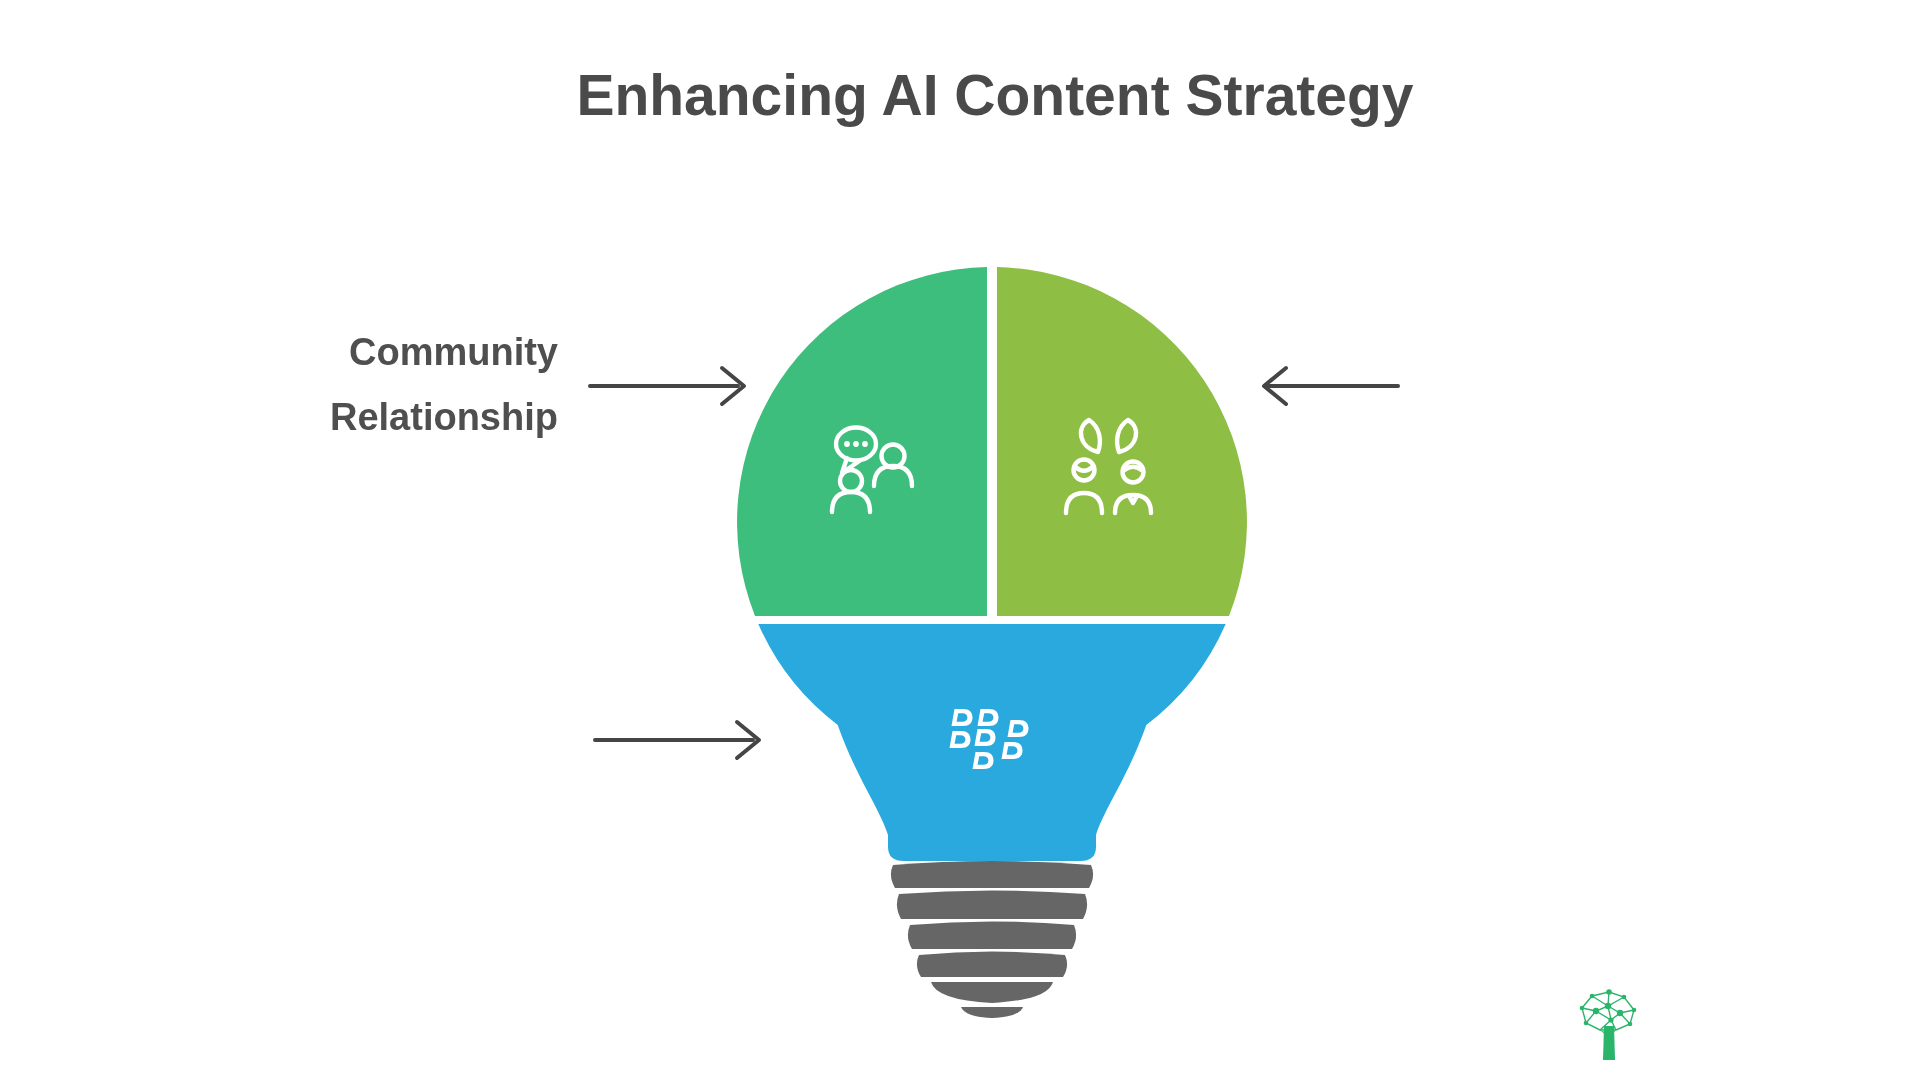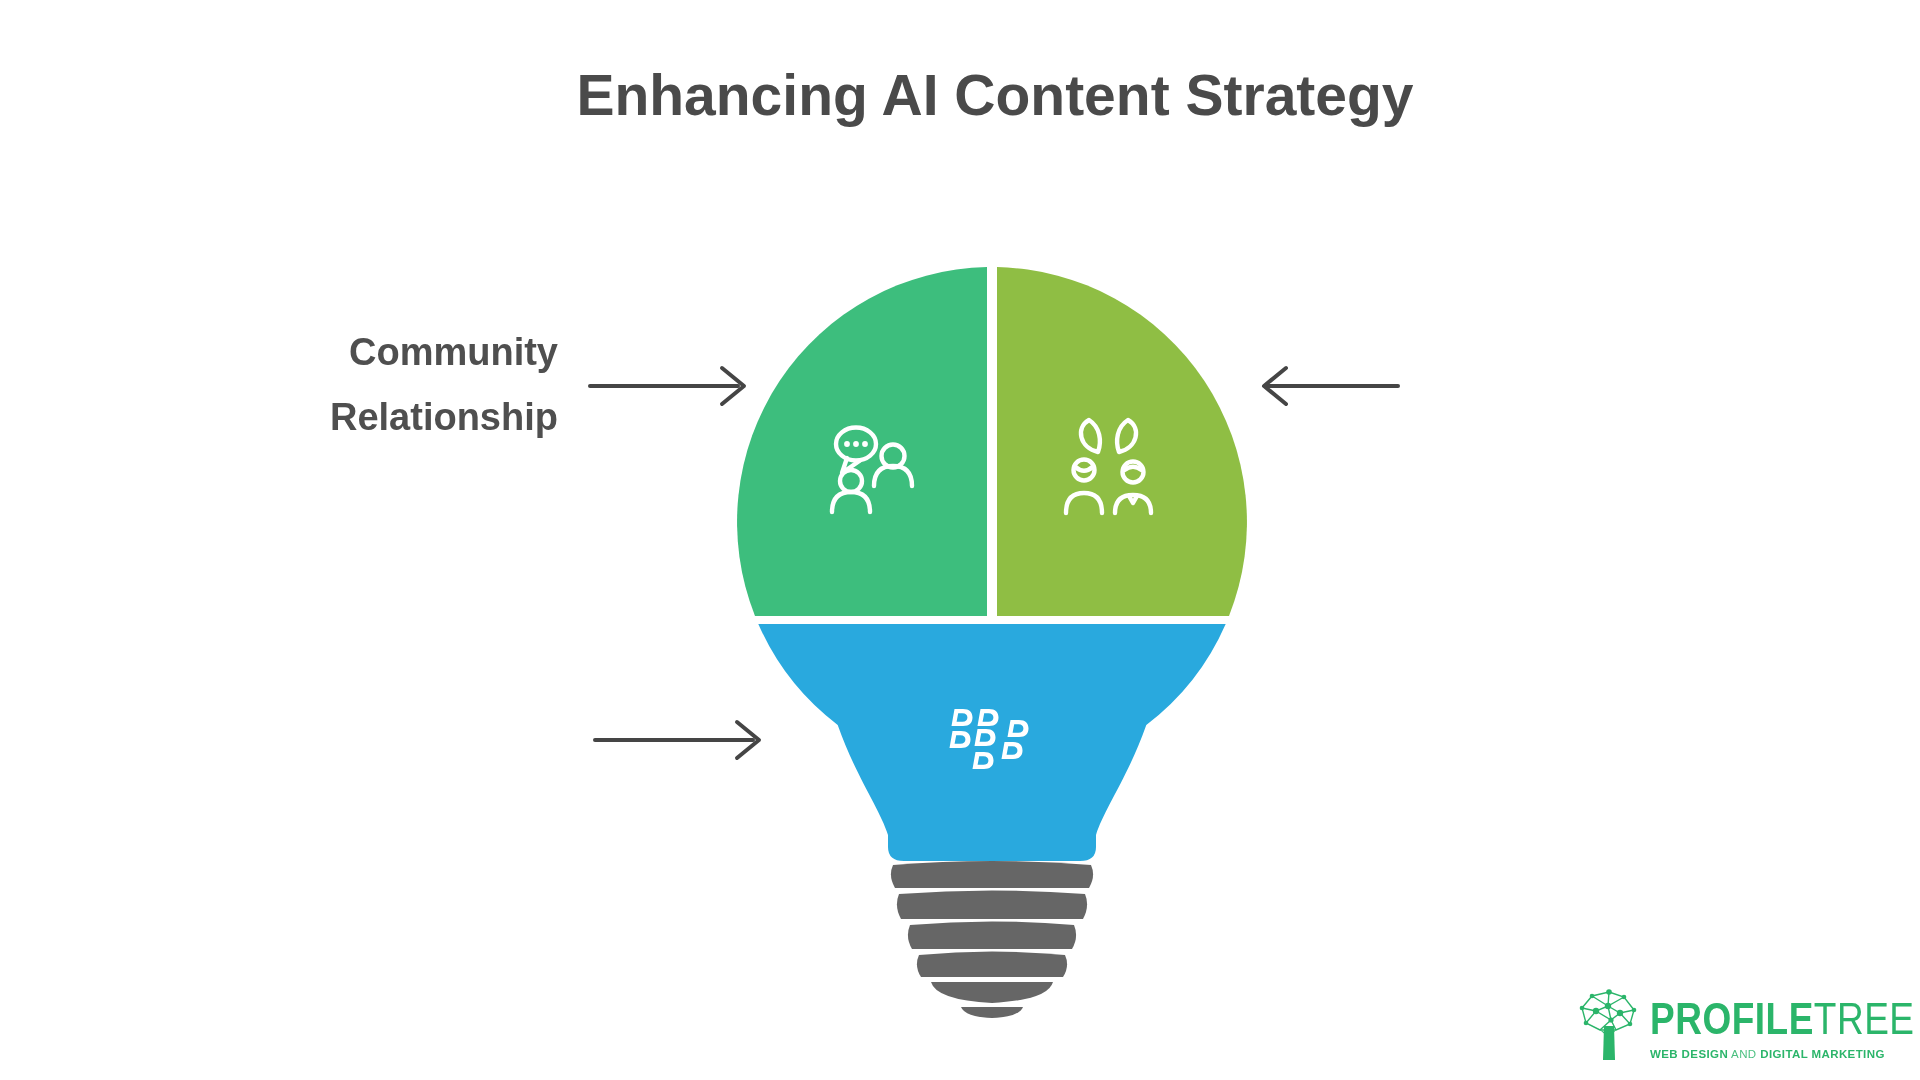--- a/index.html
+++ b/index.html
@@ -167,23 +167,15 @@
           <circle cx="4" cy="20" r="2.3"></circle>
         <circle cx="14" cy="8" r="2.3"></circle>
           <circle cx="30" cy="18" r="3.2"></circle>
           <circle cx="42" cy="25" r="3.2"></circle>
         <circle cx="18" cy="23" r="3.2"></circle>
           <circle cx="33" cy="32" r="2.6"></circle>
         <path d="M 26 38 L 36 38 L 37 72 L 25 72 Z"></path>
         <path d="M 22 42 L 31 50 L 38 42 L 31 46 Z"></path>
       </g>
     </svg>
-    <div class="logo-text">
-      <div class="brand" style="color:#2BB56A;">
-        <span class="bold">PROFILE</span><span class="light">TREE</span>
-      </div>
-      <div class="tagline" style="color:#2BB56A;">
-        <span>WEB DESIGN</span><span class="and"> AND </span><span>DIGITAL MARKETING</span>
-      </div>
-    </div>
   </div>
 
 </div>
 
 </body></html>

